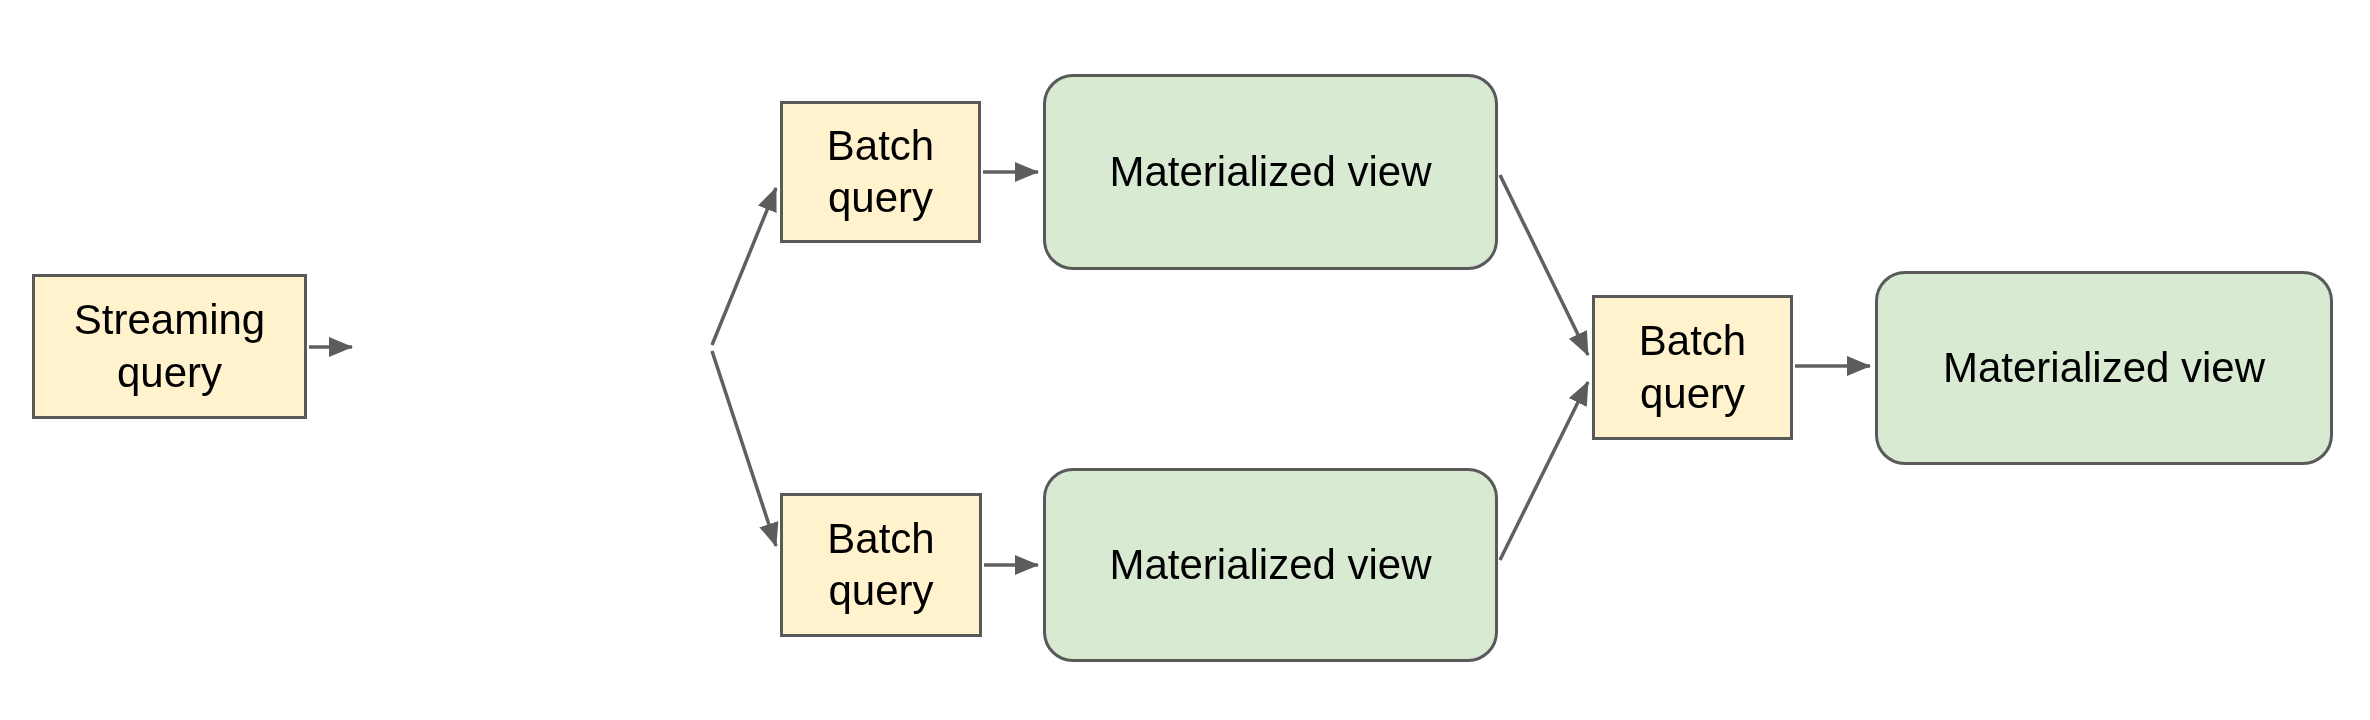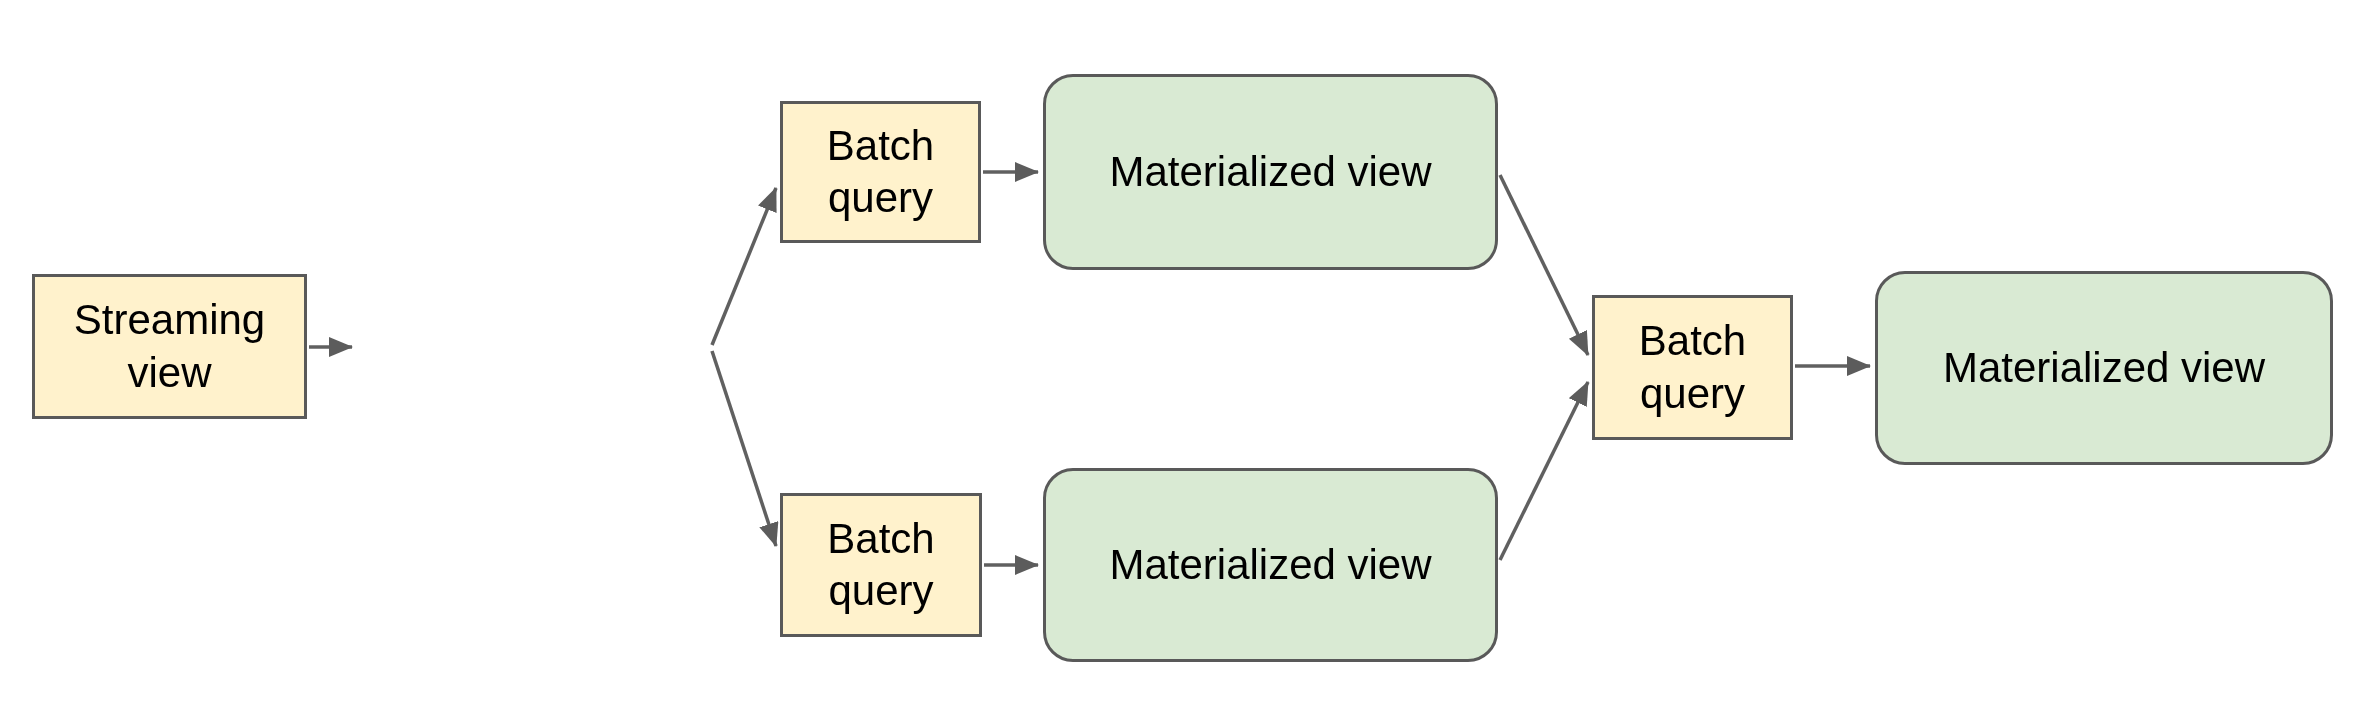--- a/index.html
+++ b/index.html
@@ -63,21 +63,21 @@
     <line x1="712" y1="345" x2="776" y2="188" marker-end="url(#arrowhead)"></line>
     <line x1="712" y1="351" x2="776" y2="546" marker-end="url(#arrowhead)"></line>
     <line x1="983" y1="172" x2="1038" y2="172" marker-end="url(#arrowhead)"></line>
     <line x1="984" y1="565" x2="1038" y2="565" marker-end="url(#arrowhead)"></line>
     <line x1="1500" y1="175" x2="1588" y2="355" marker-end="url(#arrowhead)"></line>
     <line x1="1500" y1="560" x2="1588" y2="382" marker-end="url(#arrowhead)"></line>
     <line x1="1795" y1="366" x2="1870" y2="366" marker-end="url(#arrowhead)"></line>
   </svg>
 
   <div class="node query" style="left:32px;  top:274px; width:275px; height:145px;">
-    <span>Streaming view</span>
+    <span>Streaming query</span>
   </div>
 
 
   <div class="node query" style="left:780px; top:101px; width:201px; height:142px;">
     <span>Batch query</span>
   </div>
 
   <div class="node view" style="left:1043px; top:74px; width:455px; height:196px;">
     <span>Materialized view</span>
   </div>

